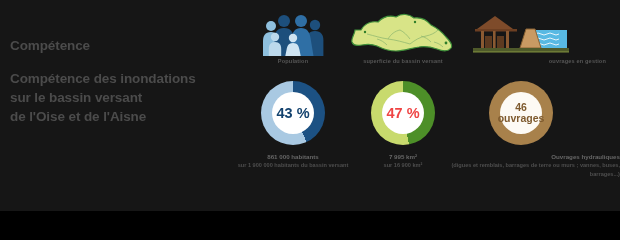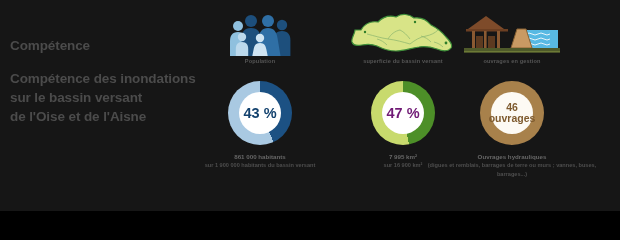--- a/index.html
+++ b/index.html
@@ -41,23 +41,23 @@
   }
 
   
   .metric-col {
     position: absolute;
     top: 0;
     width: 170px;
     height: 211px;
     text-align: center;
   }
-  #col-population { left: 175px; }
+  #col-population { left: 208px; }
   #col-surface    { left: 318px; }
-  #col-works      { left: 427px; }
+  #col-works      { left: 436px; text-align: right; }
 
   .icon-wrap {
     position: absolute;
     top: 10px;
     left: 0;
     width: 100%;
     height: 46px;
     display: flex;
     align-items: flex-end;
     justify-content: center;
@@ -214,21 +214,21 @@
           <circle cx="64" cy="12" r="1.2"></circle>
         </g>
       </svg>
     </div>
 
     <div class="icon-label">superficie du bassin versant</div>
 
     <div class="donut-wrap">
       <div class="donut" id="donut-surface" style="background: conic-gradient(rgb(77, 143, 40) 0deg, rgb(77, 143, 40) 169.2deg, rgb(200, 218, 109) 169.2deg, rgb(200, 218, 109) 360deg);">
         <div class="hole" style="background: rgb(255, 255, 255);">
-          <span class="value" id="value-surface" style="color: #701a75;">47 %</span>
+          <span class="value" id="value-surface" style="color: #ef4444;">47 %</span>
         </div>
       </div>
     </div>
 
     <div class="caption">
       <div class="cap-main">7 995 km²</div>
       <div class="cap-sub">sur 16 900 km²</div>
     </div>
   </div>
 

